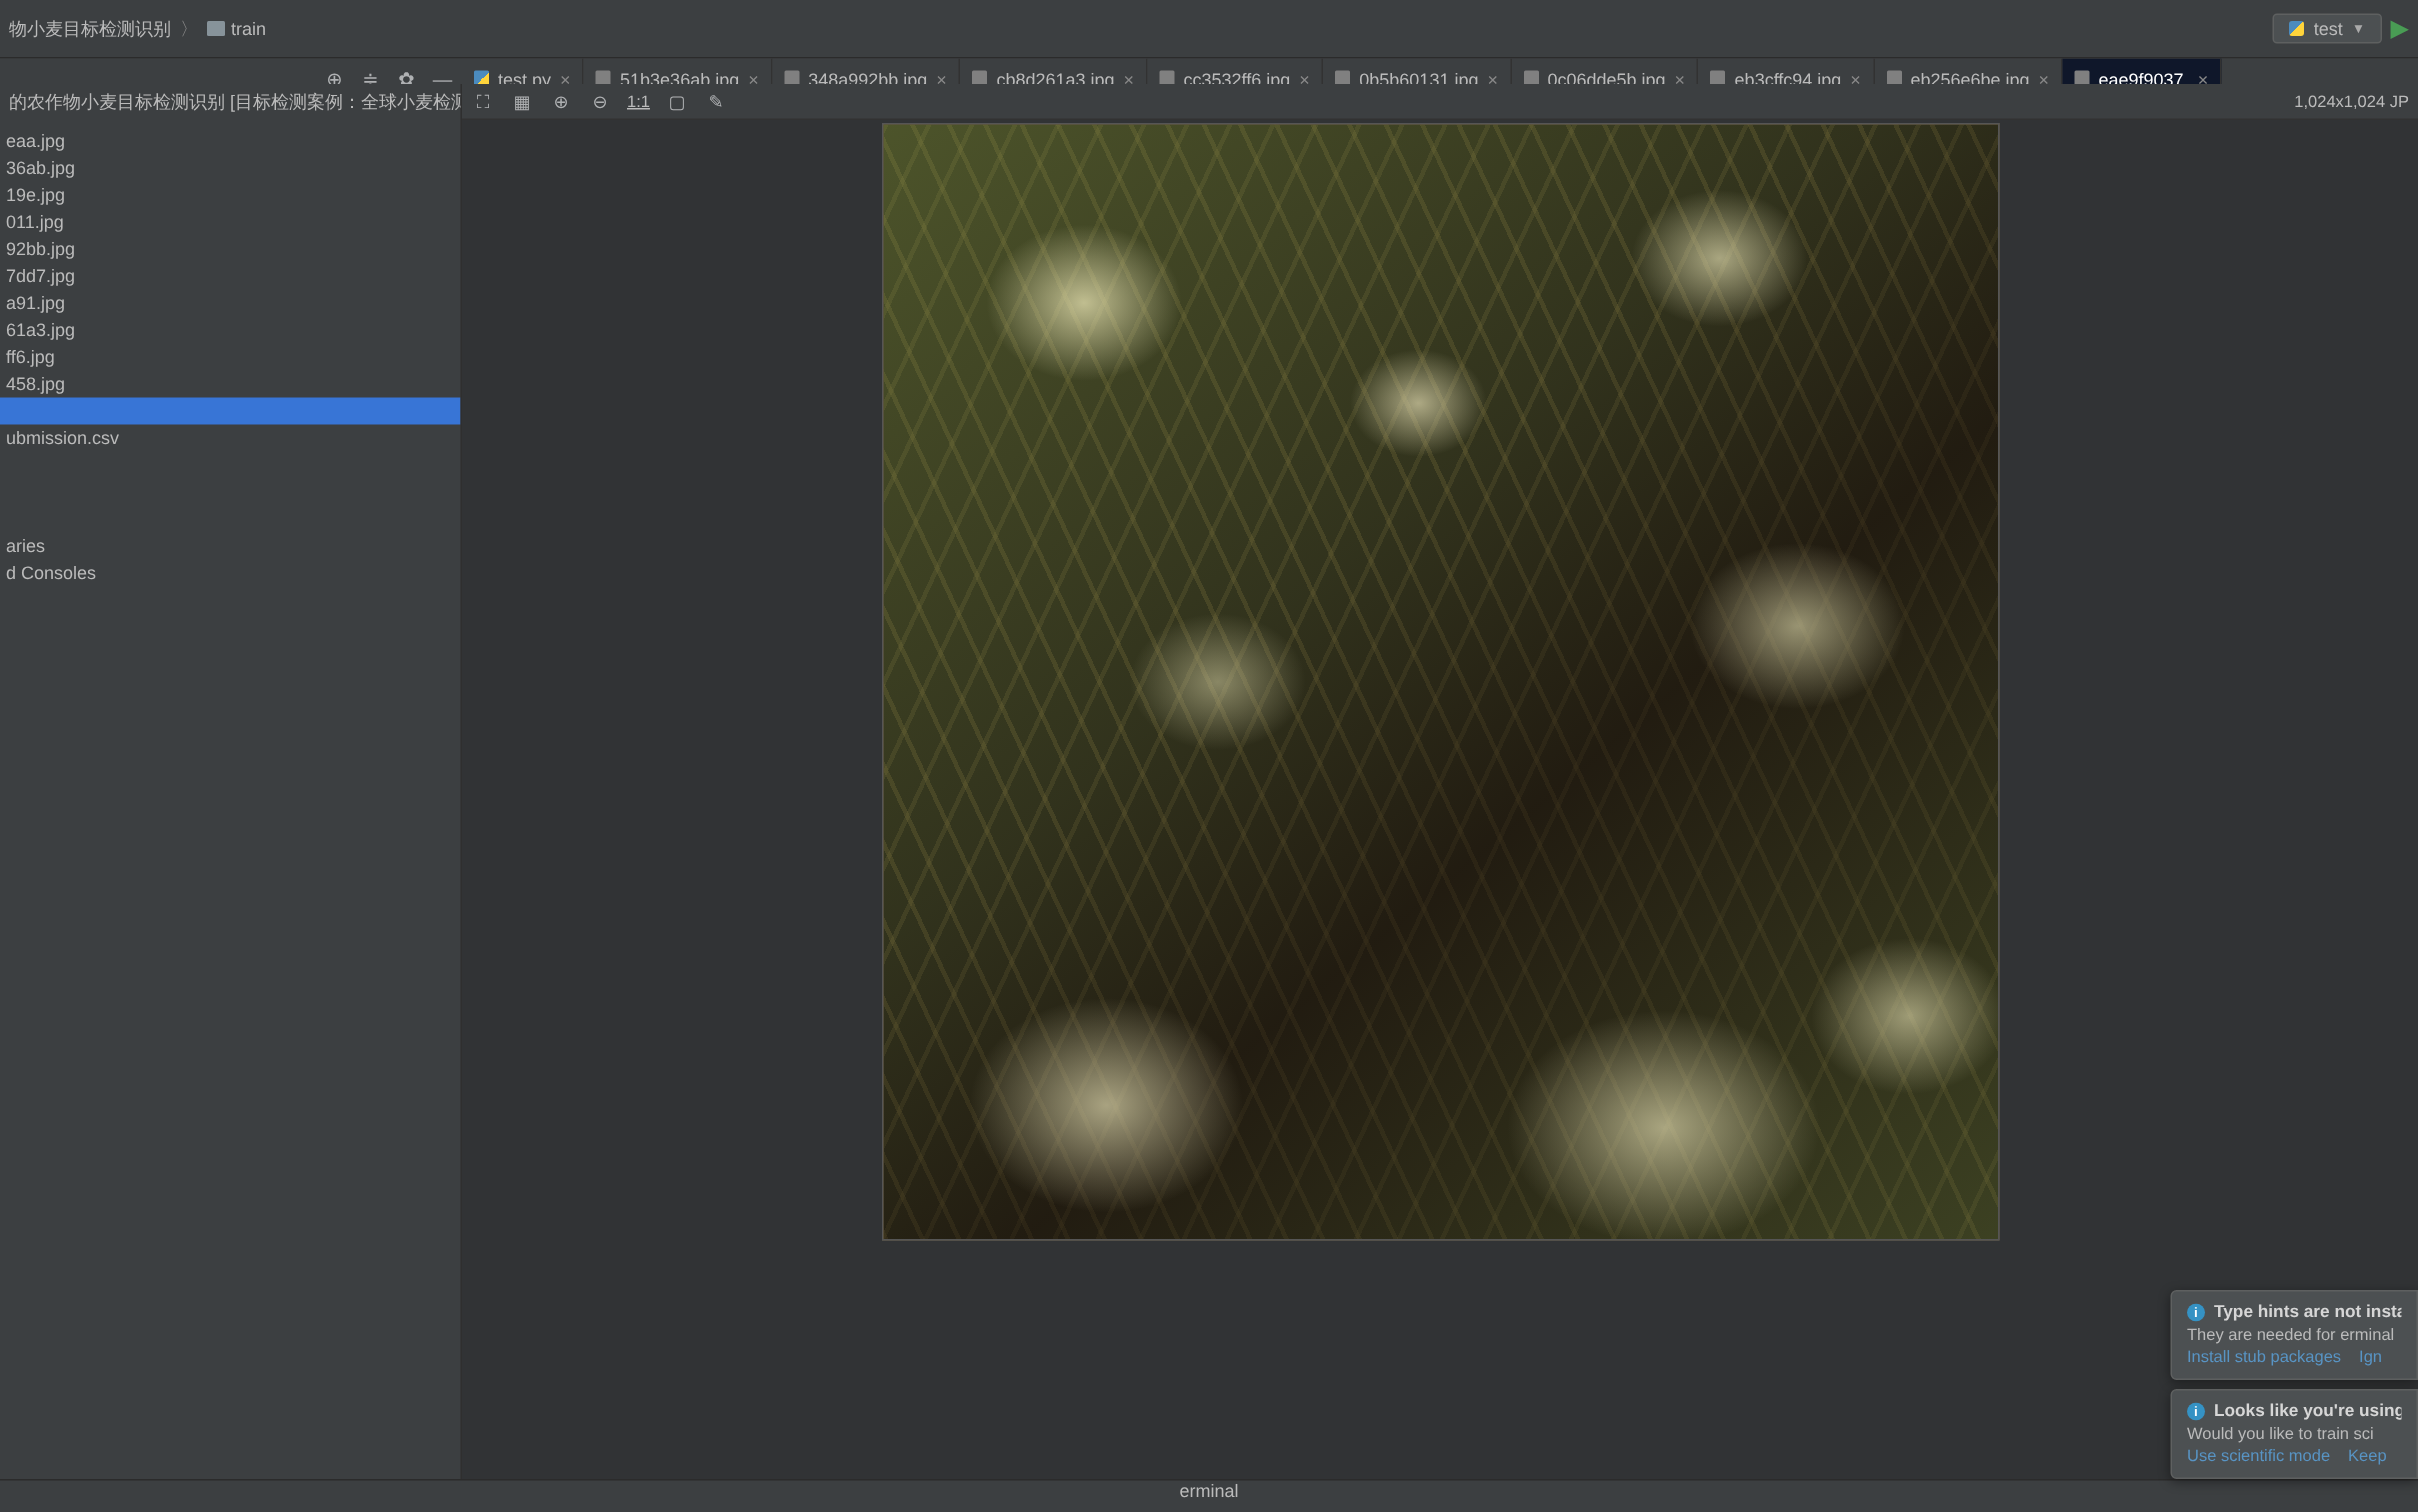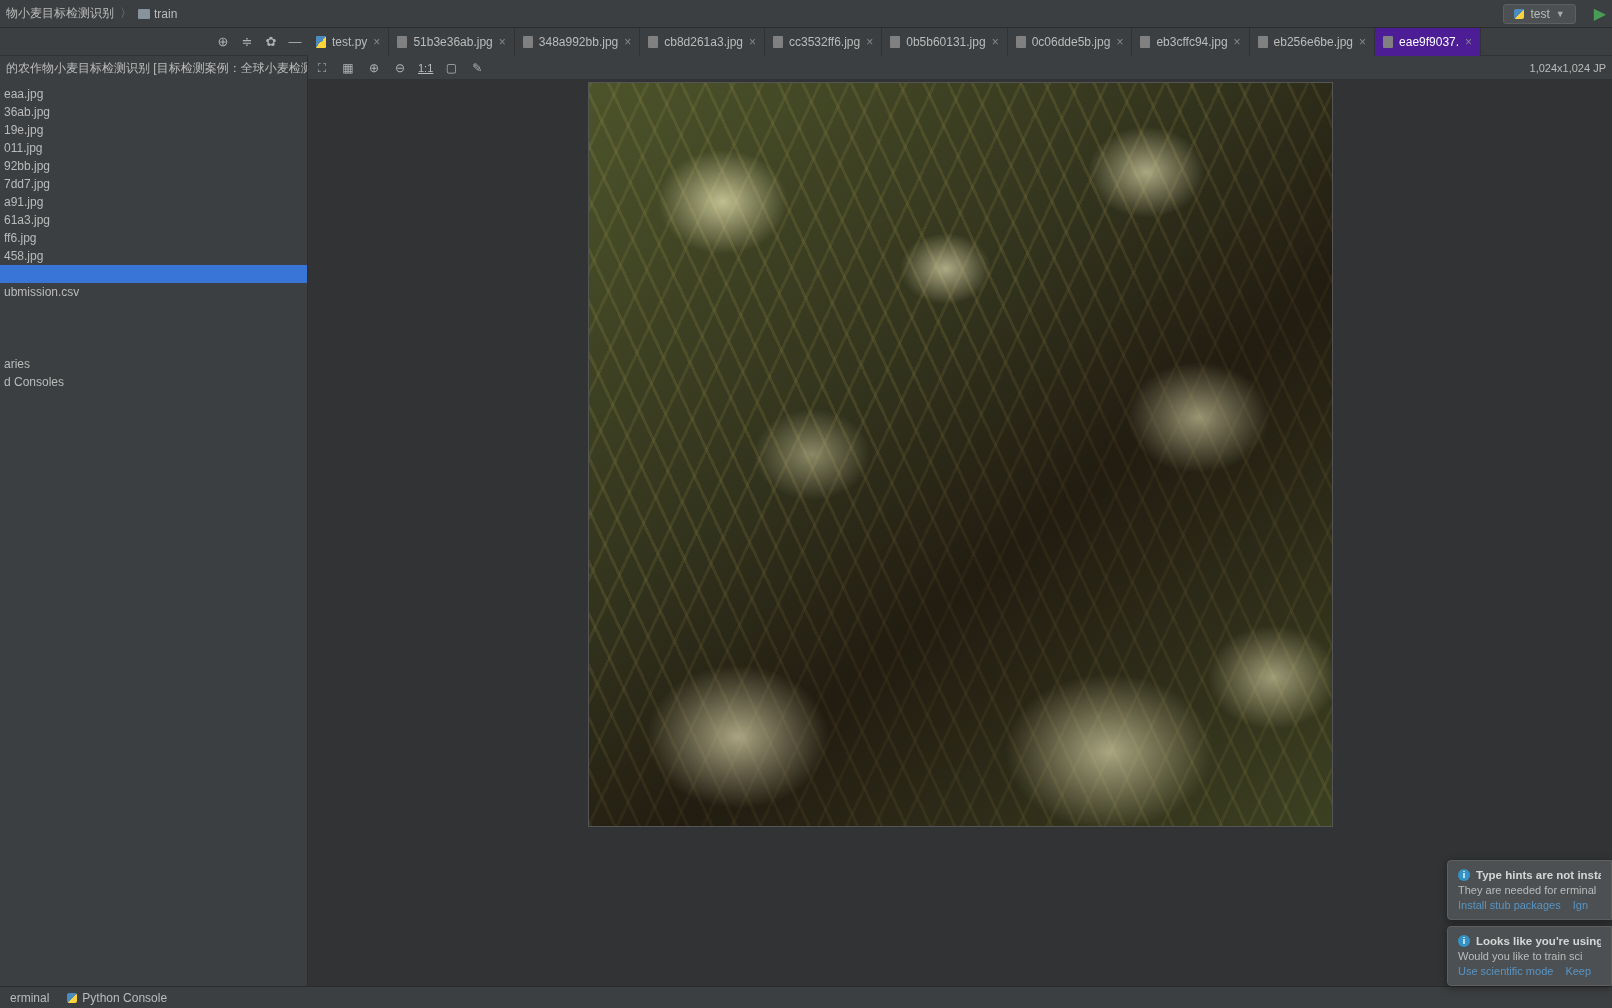--- a/index.html
+++ b/index.html
@@ -1,36 +1,36 @@
 <!DOCTYPE html>
 <html><head>
 <meta charset="utf-8">
 <style>
 * { margin: 0; padding: 0; box-sizing: border-box; font-family: -apple-system, "Segoe UI", Arial, sans-serif; }
 body { background: #3c3f41; color: #bbbbbb; font-size: 12px; overflow: hidden; width: 1612px; height: 1008px; position: relative; }
 
 
-.topbar { height: 28px; background: #3c3f41; border-bottom: 1px solid #2b2b2b; display: flex; align-items: center; padding: 0 6px; }
+.topbar { height: 39px; background: #3c3f41; border-bottom: 1px solid #2b2b2b; display: flex; align-items: center; padding: 0 6px; }
 .breadcrumb { display: flex; align-items: center; gap: 6px; }
 .breadcrumb-item { color: #bbbbbb; font-size: 12px; display: flex; align-items: center; gap: 4px; }
 .breadcrumb-sep { color: #888; }
 .folder-icon { width: 12px; height: 10px; background: #87939a; border-radius: 1px; display: inline-block; }
-.top-right { margin-left: auto; display: flex; align-items: center; gap: 18px; }
+.top-right { margin-left: auto; display: flex; align-items: center; gap: 6px; }
 .runcfg { background: #4c5052; border: 1px solid #5e6060; border-radius: 3px; padding: 2px 10px; display: flex; align-items: center; gap: 6px; color: #bbbbbb; }
 .runcfg .py-icon { width: 10px; height: 10px; background: linear-gradient(135deg,#4b8bbe 50%,#ffd43b 50%); border-radius: 2px; }
 .runcfg .chev { font-size: 9px; color: #aaa; }
 .run-icon { color: #499c54; font-size: 16px; }
 
 
 .projrow { height: 28px; background: #3c3f41; border-bottom: 1px solid #323232; display: flex; align-items: center; }
 .projrow-left { width: 308px; display: flex; align-items: center; justify-content: flex-end; padding-right: 6px; gap: 10px; }
 .projrow-left .ico { width: 14px; height: 14px; color: #afb1b3; cursor: pointer; font-size: 13px; display:flex; align-items:center; justify-content:center; }
 .tabs { flex: 1; display: flex; align-items: stretch; height: 28px; overflow: hidden; }
 .tab { display: flex; align-items: center; gap: 6px; padding: 0 8px; border-right: 1px solid #323232; color: #bbbbbb; cursor: pointer; font-size: 12px; background:#3c3f41; }
-.tab.active { background: #4c1d95; color: #fff; }
+.tab.active { background: #0f172a; color: #fff; }
 .tab-fileicon { width: 10px; height: 12px; background: #808080; border-radius: 1px; flex-shrink:0; }
 .tab-fileicon.py { background: linear-gradient(135deg,#4b8bbe 50%,#ffd43b 50%); }
 .tab-close { font-size: 12px; color: #888; }
 
 
 .sidebar { position: absolute; left: 0; top: 56px; width: 308px; bottom: 22px; background: #3c3f41; border-right: 1px solid #2f2f2f; overflow: hidden; }
 .sidebar-header { padding: 4px 6px; color: #bbbbbb; font-size: 12px; white-space: nowrap; }
 .filelist { margin-top: 4px; }
 .filelist-item { padding: 2px 4px 2px 4px; color: #bbbbbb; font-size: 12px; cursor: pointer; height: 18px; display: flex; align-items: center; }
 .filelist-item.selected { background: #3875d6; color: #fff; }
@@ -53,21 +53,21 @@
    radial-gradient(ellipse 140px 110px at 20% 88%, rgba(225,218,175,0.7), rgba(0,0,0,0) 65%),
    radial-gradient(ellipse 160px 120px at 70% 90%, rgba(220,214,170,0.7), rgba(0,0,0,0) 65%),
    radial-gradient(ellipse 100px 80px at 92% 80%, rgba(215,210,165,0.65), rgba(0,0,0,0) 65%),
    linear-gradient(140deg, rgba(105,125,60,0.55) 0%, rgba(60,75,40,0.4) 40%, rgba(30,25,15,0.7) 60%, rgba(75,90,45,0.55) 100%),
    repeating-linear-gradient(65deg, rgba(140,115,60,0.35) 0 3px, rgba(0,0,0,0) 3px 22px),
    repeating-linear-gradient(115deg, rgba(120,100,55,0.35) 0 3px, rgba(0,0,0,0) 3px 26px),
    #2a2215;
 }
 
 
-.bottombar { position: absolute; left: 0; right: 0; bottom: 0; height: 22px; background: #3c3f41; border-top: 1px solid #2b2b2b; display: flex; align-items: center; gap: 18px; padding: 0 10px; color: #bbbbbb; font-size: 12px; }
+.bottombar { position: absolute; left: 0; right: 0; bottom: 0; height: 22px; background: #3c3f41; border-top: 1px solid #2b2b2b; display: flex; align-items: center; gap: 18px; padding: 0 10px; color: #bbbbbb; font-size: 12px; flex-direction: column; }
 .bottombar .tool { display: flex; align-items: center; gap: 5px; cursor: pointer; }
 .py-mini { width:10px; height:10px; background: linear-gradient(135deg,#4b8bbe 50%,#ffd43b 50%); border-radius:2px; }
 
 
 .notifs { position: absolute; right: 0; bottom: 22px; width: 165px; display: flex; flex-direction: column; gap: 6px; z-index: 50; }
 .notif { background: #4c5052; border: 1px solid #5e6060; border-radius: 4px 0 0 4px; padding: 8px 10px; color: #bbbbbb; font-size: 11px; box-shadow: 0 2px 8px rgba(0,0,0,0.4); }
 .notif-title { display: flex; align-items: center; gap: 6px; font-weight: bold; color: #d6d6d6; margin-bottom: 3px; font-size: 11.5px; white-space: nowrap; overflow:hidden;}
 .notif-info { width: 12px; height: 12px; border-radius: 50%; background: #3592c4; color: #fff; font-size: 9px; display:flex; align-items:center; justify-content:center; flex-shrink:0;}
 .notif-body { color: #bbbbbb; margin-bottom: 3px; white-space: nowrap; overflow:hidden;}
 .notif-links { display: flex; gap: 12px; }

